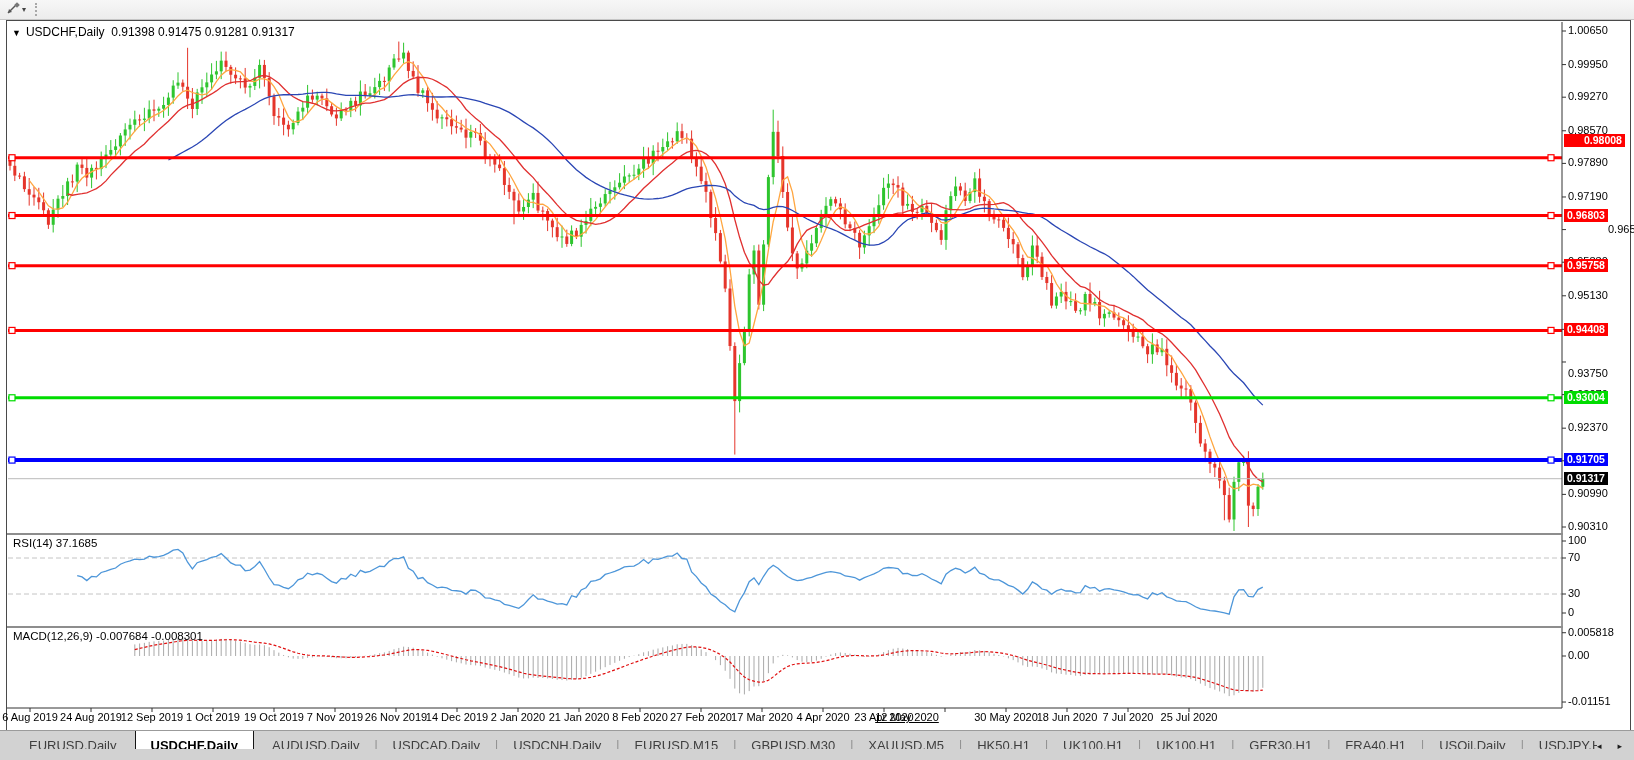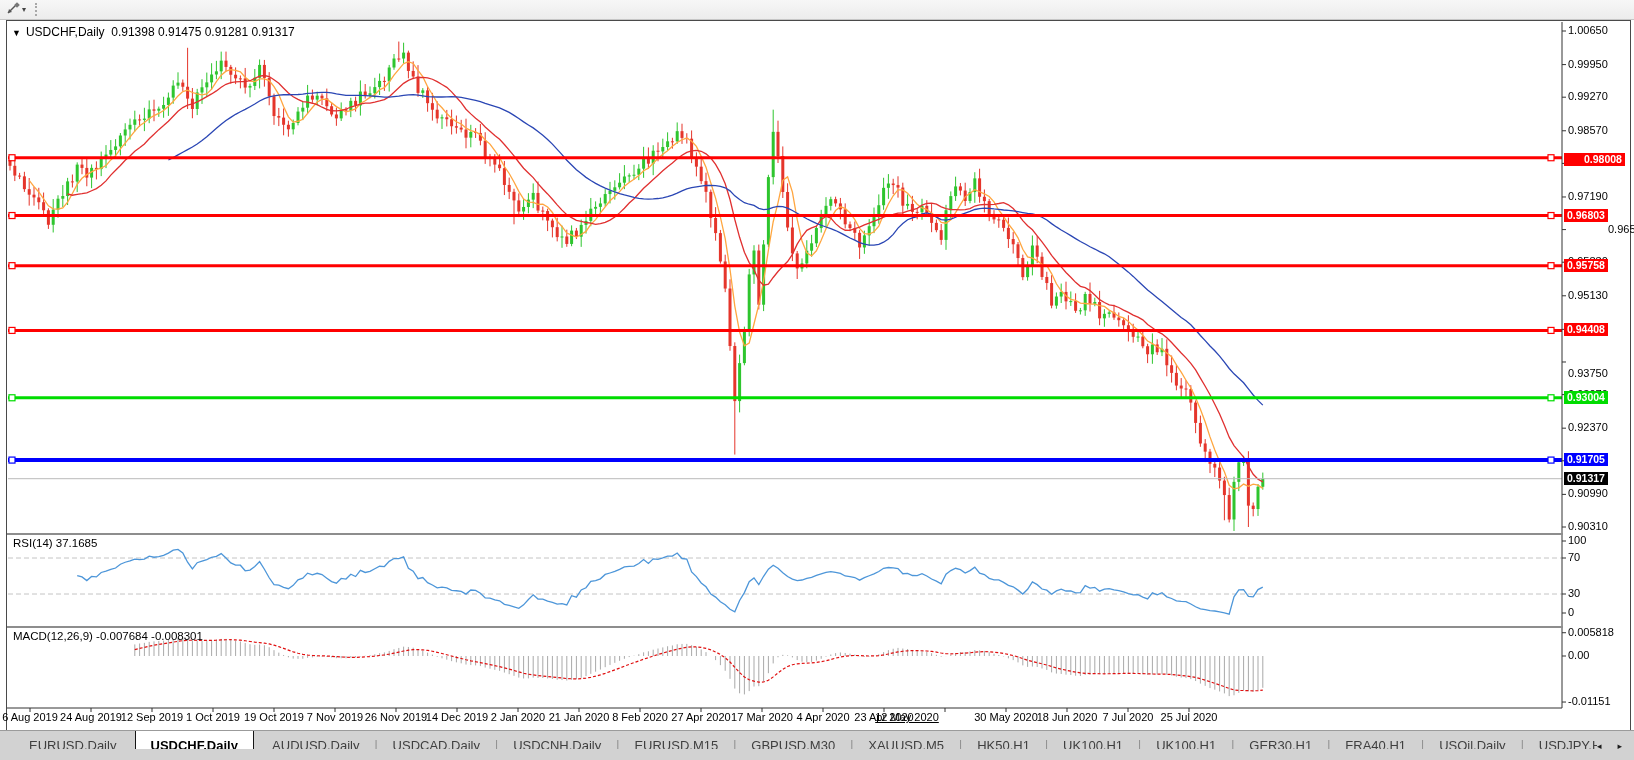--- a/index.html
+++ b/index.html
@@ -926,41 +926,41 @@
   <div id="indicator-axes">
       <div class="axis-label" style="top: 534px;">100</div>
       <div class="axis-label" style="top: 551px;">70</div>
       <div class="axis-label" style="top: 587px;">30</div>
       <div class="axis-label" style="top: 606px;">0</div>
       <div class="axis-label" style="top: 625.728px;">0.005818</div>
       <div class="axis-label" style="top: 649px;">0.00</div>
       <div class="axis-label" style="top: 695.04px;">-0.01151</div>
     </div>
   <div id="tags">
-      <div class="tag" style="top: 153px; background: rgb(255, 0, 0); padding-left: 20px;">0.98008</div>
+      <div class="tag" style="top: 134px; background: rgb(255, 0, 0); padding-left: 20px;">0.98008</div>
       <div class="tag" style="top: 208.537px; background: rgb(255, 0, 0);">0.96803</div>
       <div class="tag" style="top: 258.665px; background: rgb(255, 0, 0);">0.95758</div>
       <div class="tag" style="top: 323.423px; background: rgb(255, 0, 0);">0.94408</div>
       <div class="tag" style="top: 390.771px; background: rgb(0, 220, 0);">0.93004</div>
       <div class="tag" style="top: 453.083px; background: rgb(0, 0, 255);">0.91705</div>
       <div class="tag" style="top: 471.695px; background: rgb(0, 0, 0);">0.91317</div>
     </div>
   <div id="date-axis">
       <div class="date-label" style="left: 30px;">6 Aug 2019</div>
       <div class="date-label" style="left: 91px;">24 Aug 2019</div>
       <div class="date-label" style="left: 152px;">12 Sep 2019</div>
       <div class="date-label" style="left: 213px;">1 Oct 2019</div>
       <div class="date-label" style="left: 274px;">19 Oct 2019</div>
       <div class="date-label" style="left: 335px;">7 Nov 2019</div>
       <div class="date-label" style="left: 396px;">26 Nov 2019</div>
       <div class="date-label" style="left: 457px;">14 Dec 2019</div>
       <div class="date-label" style="left: 518px;">2 Jan 2020</div>
       <div class="date-label" style="left: 579px;">21 Jan 2020</div>
       <div class="date-label" style="left: 640px;">8 Feb 2020</div>
-      <div class="date-label" style="left: 701px;">27 Apr 2020</div>
+      <div class="date-label" style="left: 701px;">27 Feb 2020</div>
       <div class="date-label" style="left: 762px;">17 Mar 2020</div>
       <div class="date-label" style="left: 823px;">4 Apr 2020</div>
       <div class="date-label" style="left: 884px;">23 Apr 2020</div>
       <div class="date-label" style="left: 907px; text-decoration: underline;">12 May 2020</div>
       <div class="date-label" style="left: 1006px;">30 May 2020</div>
       <div class="date-label" style="left: 1067px;">18 Jun 2020</div>
       <div class="date-label" style="left: 1128px;">7 Jul 2020</div>
       <div class="date-label" style="left: 1189px;">25 Jul 2020</div>
     </div>
 

